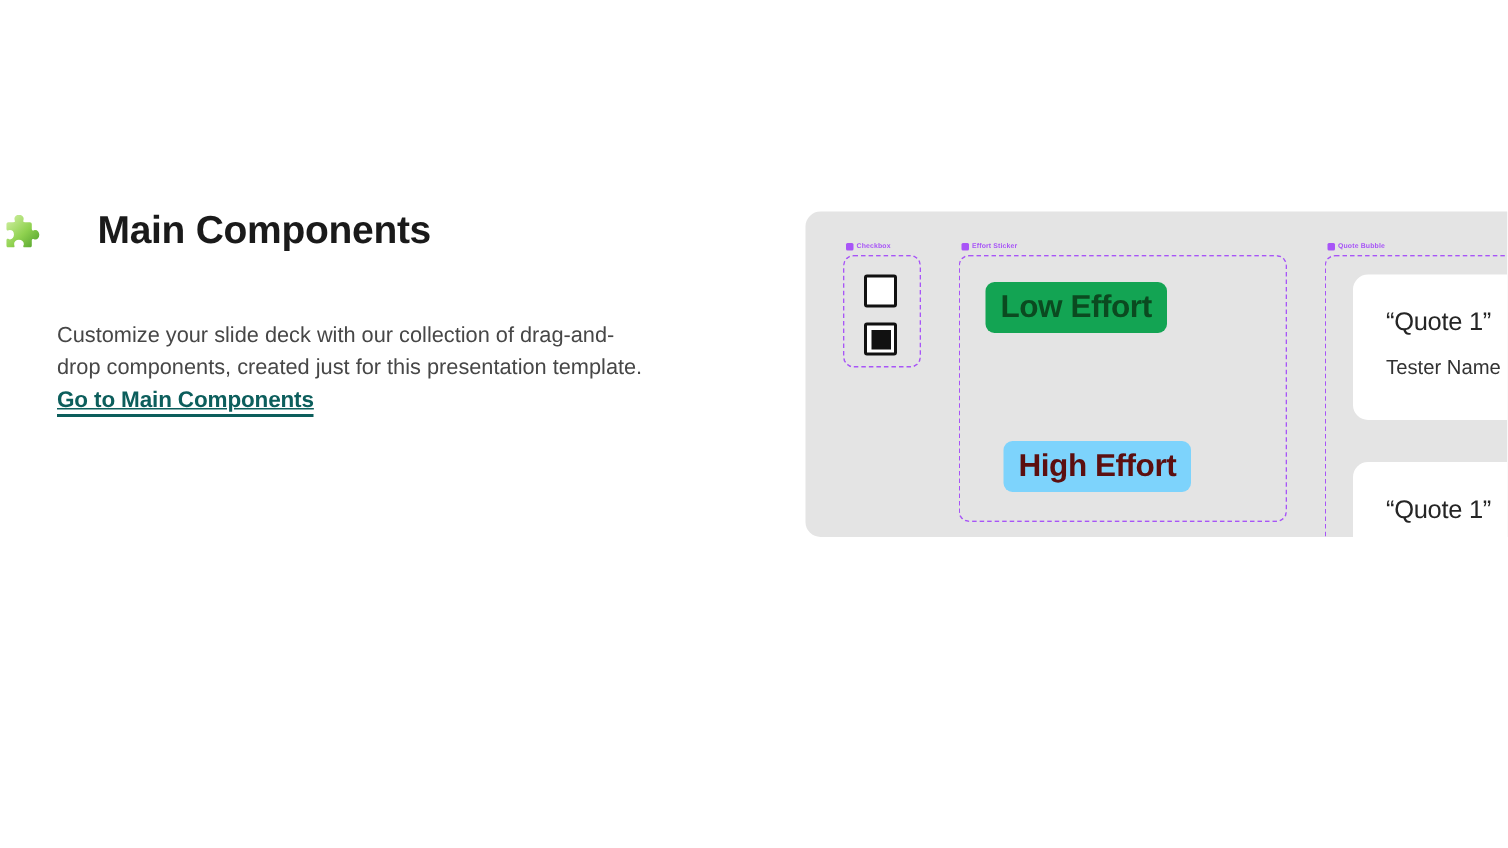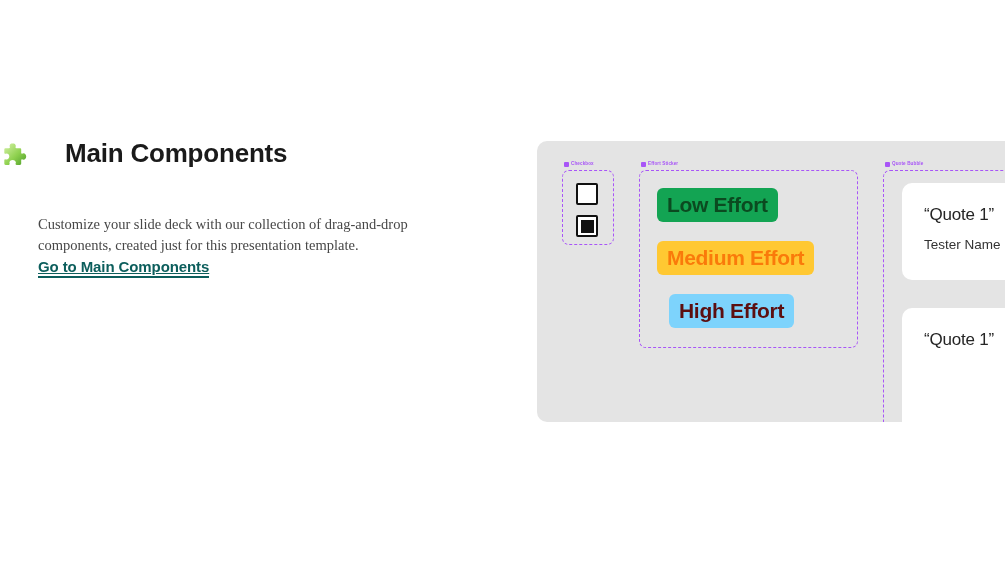--- a/index.html
+++ b/index.html
@@ -48,42 +48,41 @@
     margin-left: 27px;
   }
   .body-text {
     position: absolute;
     left: 38px;
     top: 61px;
     width: 392px;
     font-size: 14.5px;
     line-height: 21px;
     color: #474747;
-    font-family: Liberation Serif, serif;
   }
   .cta-link {
     position: absolute;
     left: 38px;
     top: 120px;
     font-size: 15px;
     font-weight: 700;
     color: #0c5e5c;
     text-decoration: none;
     border-bottom: 2px solid #0c5e5c;
     padding-bottom: 1px;
     letter-spacing: -0.1px;
   }
 
   
   .preview-panel {
     position: absolute;
     left: 537px;
     top: 141px;
     width: 468px;
-    height: 281px;
+    height: 217px;
     background: #e4e4e4;
     border-radius: 10px 0 0 10px;
     overflow: hidden;
   }
 
   
   .group-box {
     position: absolute;
     border: 1.4px dashed #a855f7;
     border-radius: 7px;
@@ -239,21 +238,20 @@
     <span class="cb unchecked"></span>
     <span class="cb checked"></span>
   </div>
 
   <div class="group-box" id="group-effort" style="border-color: rgb(168, 85, 247);">
     <span class="group-label">
       <span class="dot" style="background: rgb(168, 85, 247);"></span>
       <span class="txt" style="color: rgb(168, 85, 247);">Effort Sticker</span>
     </span>
     <span class="sticker" id="sticker-low" style="background: rgb(19, 164, 83); color: rgb(11, 74, 32);">Low Effort</span>
-    <span class="sticker" id="sticker-medium" style="background: rgb(255, 200, 50); color: rgb(250, 122, 10);">Medium Effort</span>
     <span class="sticker" id="sticker-high" style="background: #7dd3fc; color: rgb(92, 15, 16); margin-left: 12px;">High Effort</span>
   </div>
 
   <div class="group-box" id="group-quote" style="border-color: rgb(168, 85, 247);">
     <span class="group-label">
       <span class="dot" style="background: rgb(168, 85, 247);"></span>
       <span class="txt" style="color: rgb(168, 85, 247);">Quote Bubble</span>
     </span>
 
     <div class="quote-card" id="quote-card-1">

